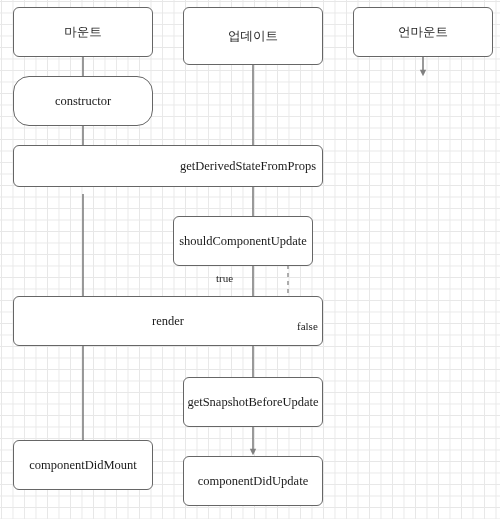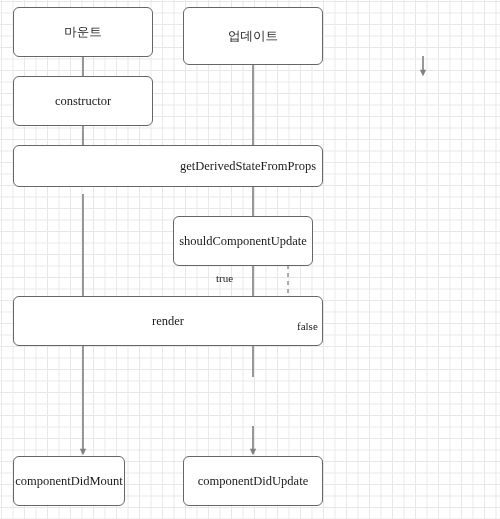--- a/index.html
+++ b/index.html
@@ -94,48 +94,54 @@
 
     <line x1="253" y1="426" x2="253" y2="452" stroke="#808080" stroke-width="1.6" marker-end="url(#arrow)"></line>
 
     <line x1="423" y1="56" x2="423" y2="73" stroke="#808080" stroke-width="1.6" marker-end="url(#arrow)"></line>
   </svg>
 
   <div class="node" style="left:13px; top:7px; width:140px; height:50px;">
     <span class="node-label">마운트</span>
   </div>
 
-  <div class="node" style="left:13px; top:76px; width:140px; height:50px;">
+  <div class="node" style="left:13px; top:76px; width:140px; height:50px;border-radius:16px;">
     <span class="node-label">constructor</span>
   </div>
 
   <div class="node" style="left:13px; top:145px; width:310px; height:42px;justify-content:flex-end;">
     <span class="node-label">getDerivedStateFromProps</span>
   </div>
 
   <div class="node" style="left:183px; top:7px; width:140px; height:58px;">
     <span class="node-label">업데이트</span>
   </div>
 
   <div class="node" style="left:173px; top:216px; width:140px; height:50px;">
     <span class="node-label">shouldComponentUpdate</span>
   </div>
 
   <div class="node" style="left:13px; top:296px; width:310px; height:50px;">
     <span class="node-label">render</span>
   </div>
 
+  <div class="node" style="left:183px; top:377px; width:140px; height:50px;">
+    <span class="node-label">getSnapshotBeforeUpdate</span>
+  </div>
 
-  <div class="node" style="left:13px; top:456px; width:112px; height:50px;justify-content:center;">
+  <div class="node" style="left:13px; top:440px; width:140px; height:50px;justify-content:center;">
     <span class="node-label">componentDidMount</span>
   </div>
 
   <div class="node" style="left:183px; top:456px; width:140px; height:50px;">
     <span class="node-label">componentDidUpdate</span>
   </div>
 
+  <div class="node" style="left:353px; top:7px; width:140px; height:50px;">
+    <span class="node-label">언마운트</span>
+  </div>
 
 
   <div class="edge-label" style="left:216px; top:272px;">true</div>
 
   <div class="edge-label" style="left:297px; top:272px;margin-top:48px;">false</div>
 
 </div>
 
 </body></html>

